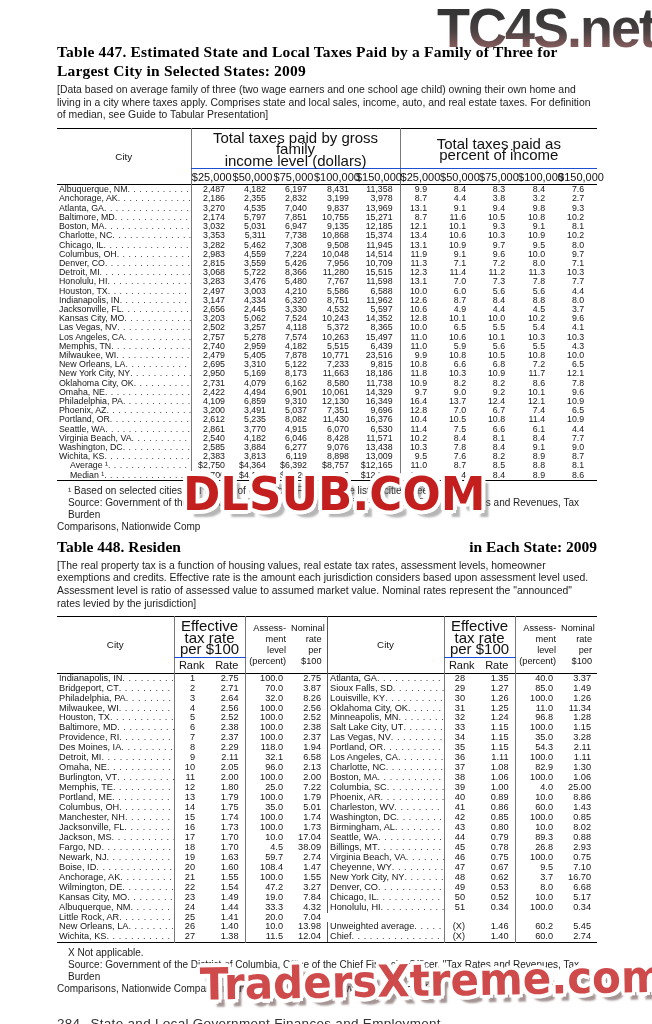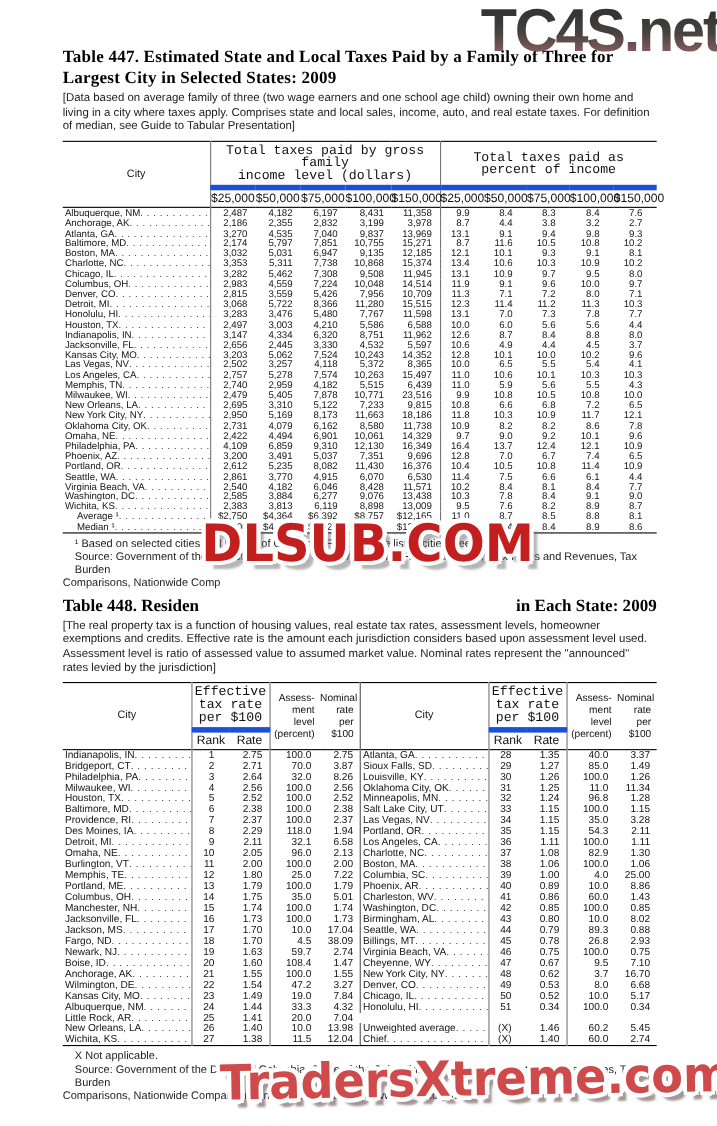--- a/index.html
+++ b/index.html
@@ -21,22 +21,22 @@
     display:flex; justify-content:space-between; align-items:baseline; margin-top:4px;
     font-family:"Liberation Serif", serif; font-weight:700; font-size:15.5px; line-height:19px; color:#000;gap:37px;
   }
   .note { margin:4px 0 0 0; font-size:10.4px; line-height:12.6px; color:#222; }
 
   
   table { border-collapse:collapse; table-layout:fixed; width:540px; }
   thead { border-bottom:1px solid #000; }
   table.t447, table.t448 { border-top:1.4px solid #000; border-bottom:1.4px solid #000; margin-top:6px; }
   th { font-weight:normal; color:#111; }
-  .group { border-bottom:5px solid #1d4ed8; text-align:center; white-space:pre-line;
-           font-size:12px; line-height:11.5px; padding:3px 0 2px 0;font-family:Liberation Mono, monospace; }
+  .group { border-bottom:1px solid #1d4ed8; text-align:center; white-space:pre-line;
+           font-size:15px; line-height:11.5px; padding:3px 0 2px 0; }
   .city-h { text-align:center; vertical-align:middle; font-size:9.8px; }
   .sub th { font-size:11px; text-align:center; height:15px; vertical-align:middle; padding:0; }
   .multi { white-space:pre-line; font-size:9.2px; line-height:10.8px; text-align:right;
            vertical-align:middle; padding:2px 5px 2px 0;margin-left:45px; }
   .vl  { border-left:1px solid #777; }
   .vl2 { border-left:1px solid #555; }
 
   td { font-size:8.8px; line-height:9.2px; padding:0; white-space:nowrap; overflow:hidden;
        vertical-align:middle; }
   .t448 td { font-size:9.2px; line-height:9.95px; }

